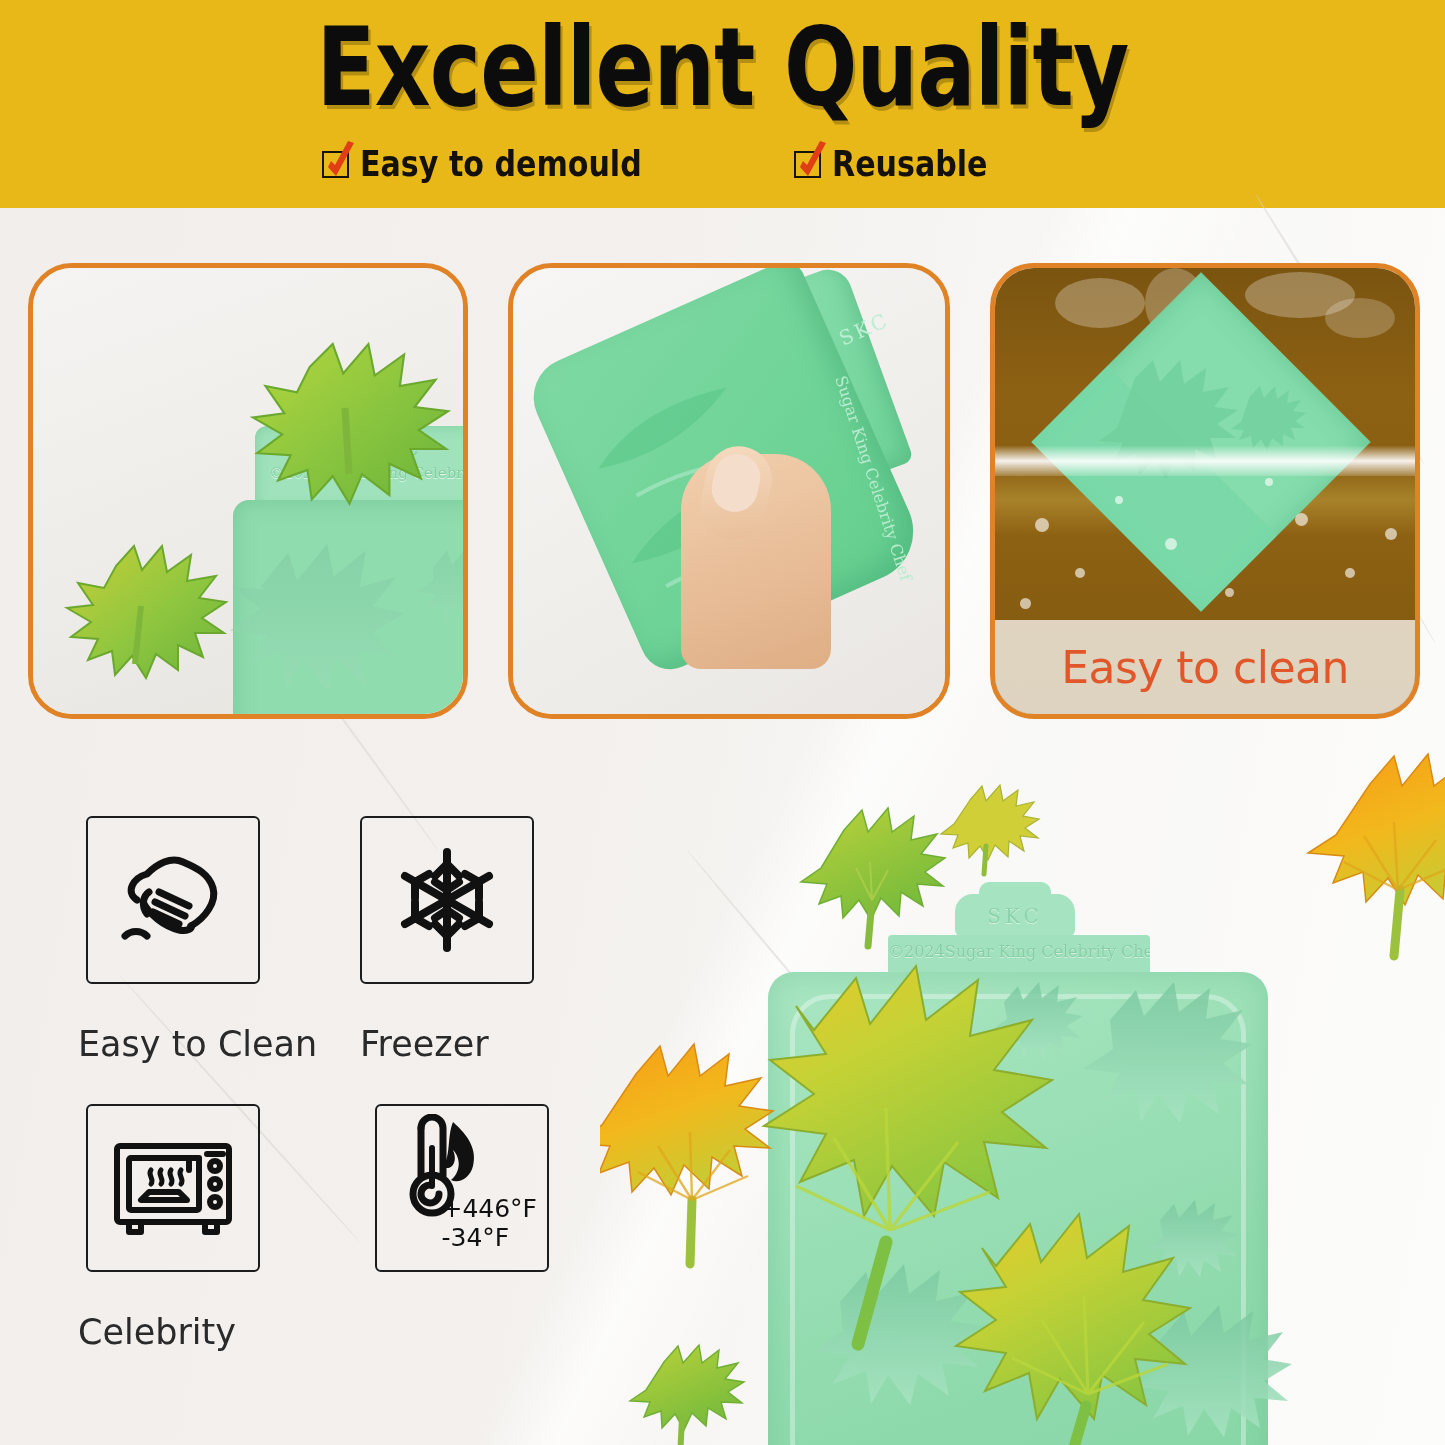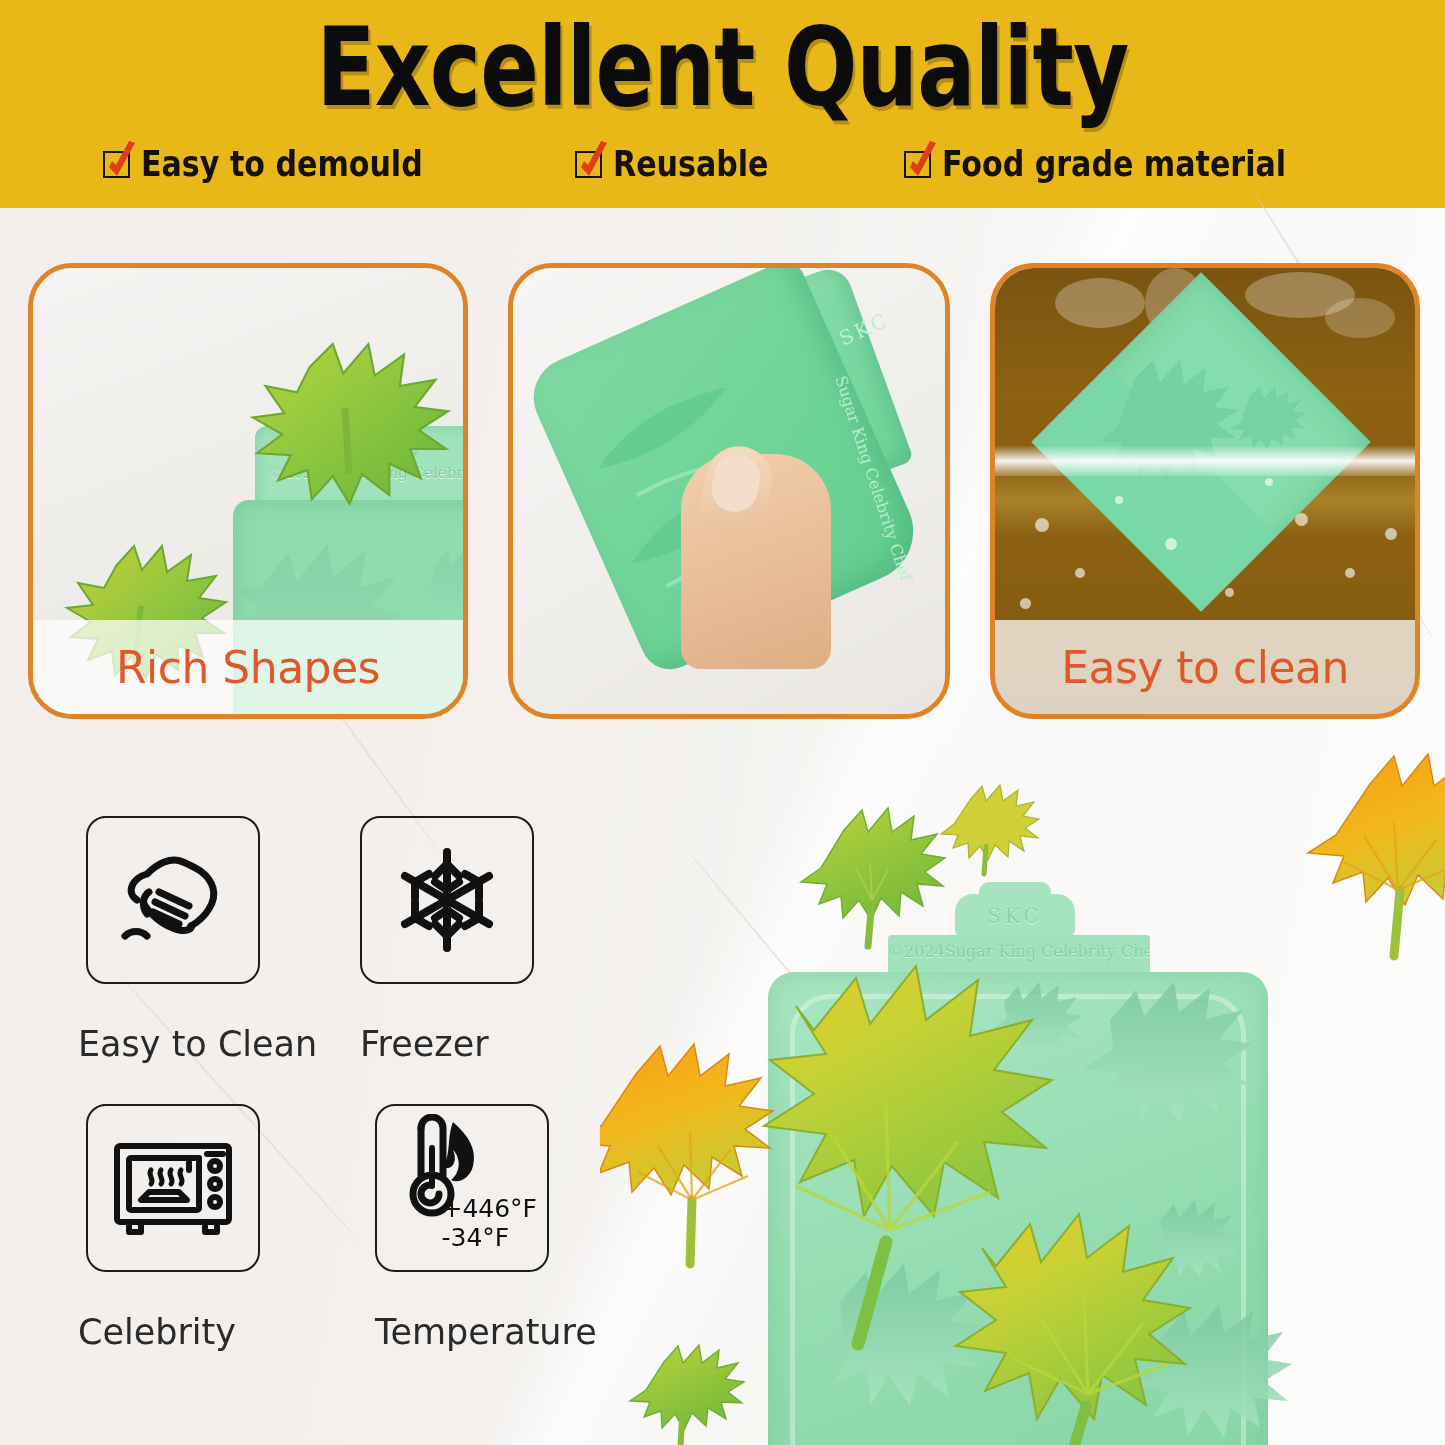--- a/index.html
+++ b/index.html
@@ -176,21 +176,21 @@
     position:absolute; left:86px; top:816px; width:500px; height:565px;
   }
   .icon-cell{ position:absolute; }
   .icon-cell.g0{ left:0;   top:0; }
   .icon-cell.g1{ left:274px; top:0; }
   .icon-cell.g2{ left:0;   top:288px; }
   .icon-cell.g3{ left:289px; top:288px; }
   .icon-box{
     width:174px; height:168px;
     border:2px solid #1c1c1c;
-    border-radius:20px;
+    border-radius:6px;
     display:flex; align-items:center; justify-content:center;
   }
   .icon-label{
     margin-top:40px;
     font-family:"DejaVu Sans", sans-serif;
     font-size:35px;
     color:#2a2a2a;
     white-space:nowrap;
   }
   .icon-cell.g0 .icon-label,
@@ -258,28 +258,20 @@
 
     <div class="check-item i1">
       <span class="checkbox">
         <svg width="40" height="44" viewBox="0 0 40 44" aria-hidden="true">
           <path d="M8 26 L16 35 L34 2 L28 0 L15 24 L11 20 Z" fill="#e03e14"></path>
         </svg>
       </span>
       <span class="check-label">Reusable</span>
     </div>
 
-    <div class="check-item i2">
-      <span class="checkbox">
-        <svg width="40" height="44" viewBox="0 0 40 44" aria-hidden="true">
-          <path d="M8 26 L16 35 L34 2 L28 0 L15 24 L11 20 Z" fill="#e03e14"></path>
-        </svg>
-      </span>
-      <span class="check-label">Food grade material</span>
-    </div>
 
   </div>
 </div>
 
 <div class="page-bg">
   <div class="marble-vein" style="left:120px;top:330px;width:420px;height:3px;transform:rotate(52deg);"></div>
   <div class="marble-vein" style="left:200px;top:520px;width:300px;height:2px;transform:rotate(54deg);"></div>
   <div class="marble-vein" style="left:1180px;top:120px;width:320px;height:3px;transform:rotate(58deg);"></div>
   <div class="marble-vein" style="left:1255px;top:330px;width:240px;height:2px;transform:rotate(60deg);"></div>
   <div class="marble-vein" style="left:640px;top:740px;width:260px;height:2px;transform:rotate(50deg);"></div>
@@ -316,21 +308,20 @@
         <path d="M215 290 l26 -32 l8 26 l28 -34 l6 30 l30 -24 l-6 34 l34 -10 l-22 28 l30 6 l-30 18 l22 22 l-34 -6 l6 32 l-28 -24 l-8 30 l-22 -30 l-16 28 l-4 -34 l-30 12 l16 -28 l-34 -4 l28 -20 l-26 -20 l34 2 Z" fill="url(#cav)" opacity=".55" transform="translate(-5,6) scale(1.08)"></path>
         <path d="M400 300 l14 -18 l5 15 l16 -19 l3 17 l17 -13 l-3 19 l19 -6 l-12 16 l17 3 l-17 10 l12 12 l-19 -3 l3 18 l-16 -13 l-5 17 l-12 -17 l-9 16 l-2 -19 l-17 7 l9 -16 l-19 -2 l16 -11 Z" fill="url(#cav)" opacity=".5"></path>
 
         <path d="M292 62 l22 -22 l10 28 l24 -28 l6 30 l28 -20 l-4 30 l34 -6 l-20 26 l32 4 l-28 18 l26 18 l-34 0 l10 28 l-30 -14 l0 30 l-26 -20 l-12 28 l-16 -26 l-20 22 l-4 -28 l-28 10 l12 -24 l-32 -2 l24 -18 l-28 -16 l30 -4 l-18 -26 l30 6 Z" fill="url(#lg1)" stroke="#6aa82e" stroke-width="2" transform="translate(-30,34) scale(1.05)"></path>
         <path d="M312 140 l4 66" stroke="#7db63a" stroke-width="7" fill="none"></path>
 
         <path d="M95 268 l18 -20 l8 24 l20 -24 l5 26 l24 -17 l-4 26 l29 -5 l-17 22 l27 4 l-24 16 l22 15 l-29 0 l8 24 l-25 -12 l0 25 l-22 -16 l-10 24 l-14 -22 l-17 19 l-3 -24 l-24 9 l10 -21 l-27 -2 l20 -15 l-24 -14 l26 -3 l-15 -22 l26 5 Z" fill="url(#lg2)" stroke="#6aa82e" stroke-width="2" transform="translate(-12,30)"></path>
         <path d="M108 338 l-6 58" stroke="#7db63a" stroke-width="6" fill="none"></path>
       </svg>
     </div>
-    <div class="card-caption">Rich Shapes</div>
   </div>
 
   <div class="card c1">
     <div class="card-photo">
       <div class="c1-bg"></div>
       <div class="c1-mold2"></div>
       <div class="c1-mold"></div>
       <svg width="442" height="456" style="position:absolute;left:0;top:0;" aria-hidden="true">
         <g transform="rotate(-24 210 200)" opacity=".5">
           <path d="M96 150 q60 -40 150 -22 q-70 40 -150 22 Z" fill="#55c484"></path>
@@ -447,21 +438,20 @@
           <path d="M41 34 V72" stroke-width="6"></path>
           <path d="M48 80 a9 9 0 1 1 -8 -9" stroke-width="7"></path>
         </g>
         <path d="M62 8 C78 22 86 36 82 52 C79 64 68 70 60 66 C70 58 70 44 62 36 C68 50 58 58 52 52 C60 42 56 22 62 8 Z" fill="#111"></path>
       </svg>
       <div class="temp-readout">
         <div>+446°F</div>
         <div>-34°F</div>
       </div>
     </div>
-    <div class="icon-label">Temperature</div>
   </div>
 
 </div>
 
 <div class="hero">
 
   <div class="mold-tab-crown"></div>
   <div class="mold-skc">SKC</div>
   <div class="mold-strip"></div>
   <div class="mold-copy">©2024Sugar King Celebrity Chef</div>

